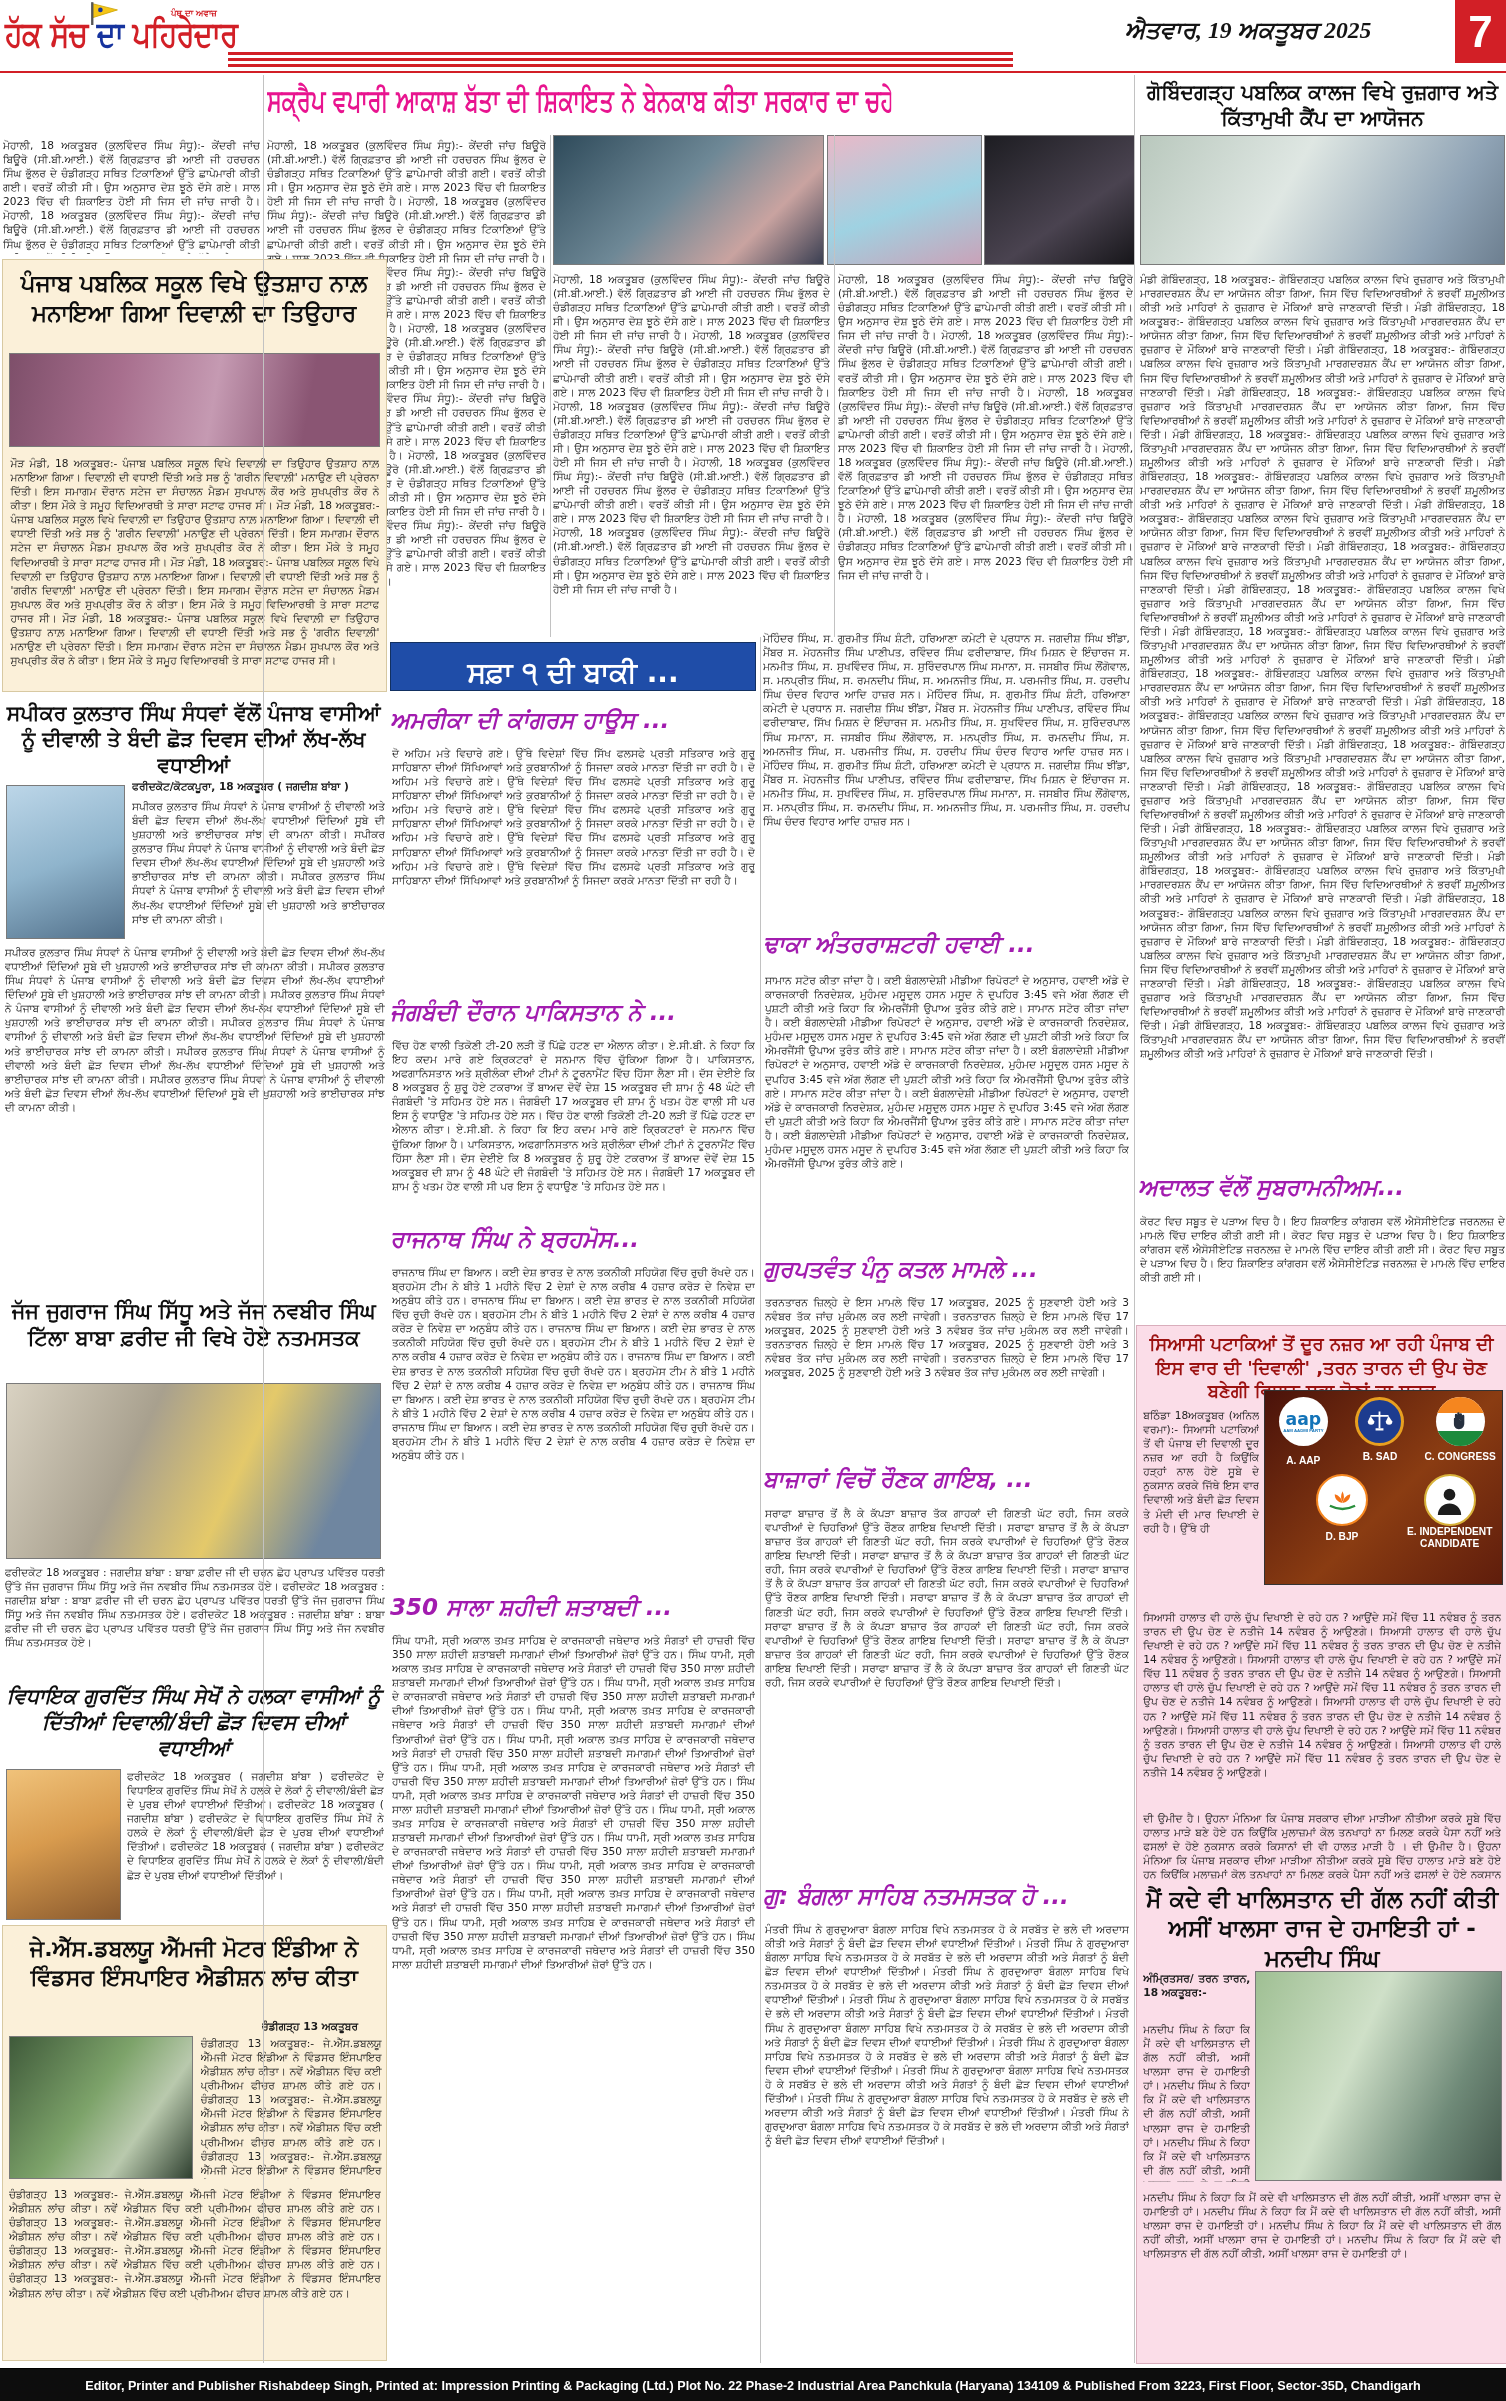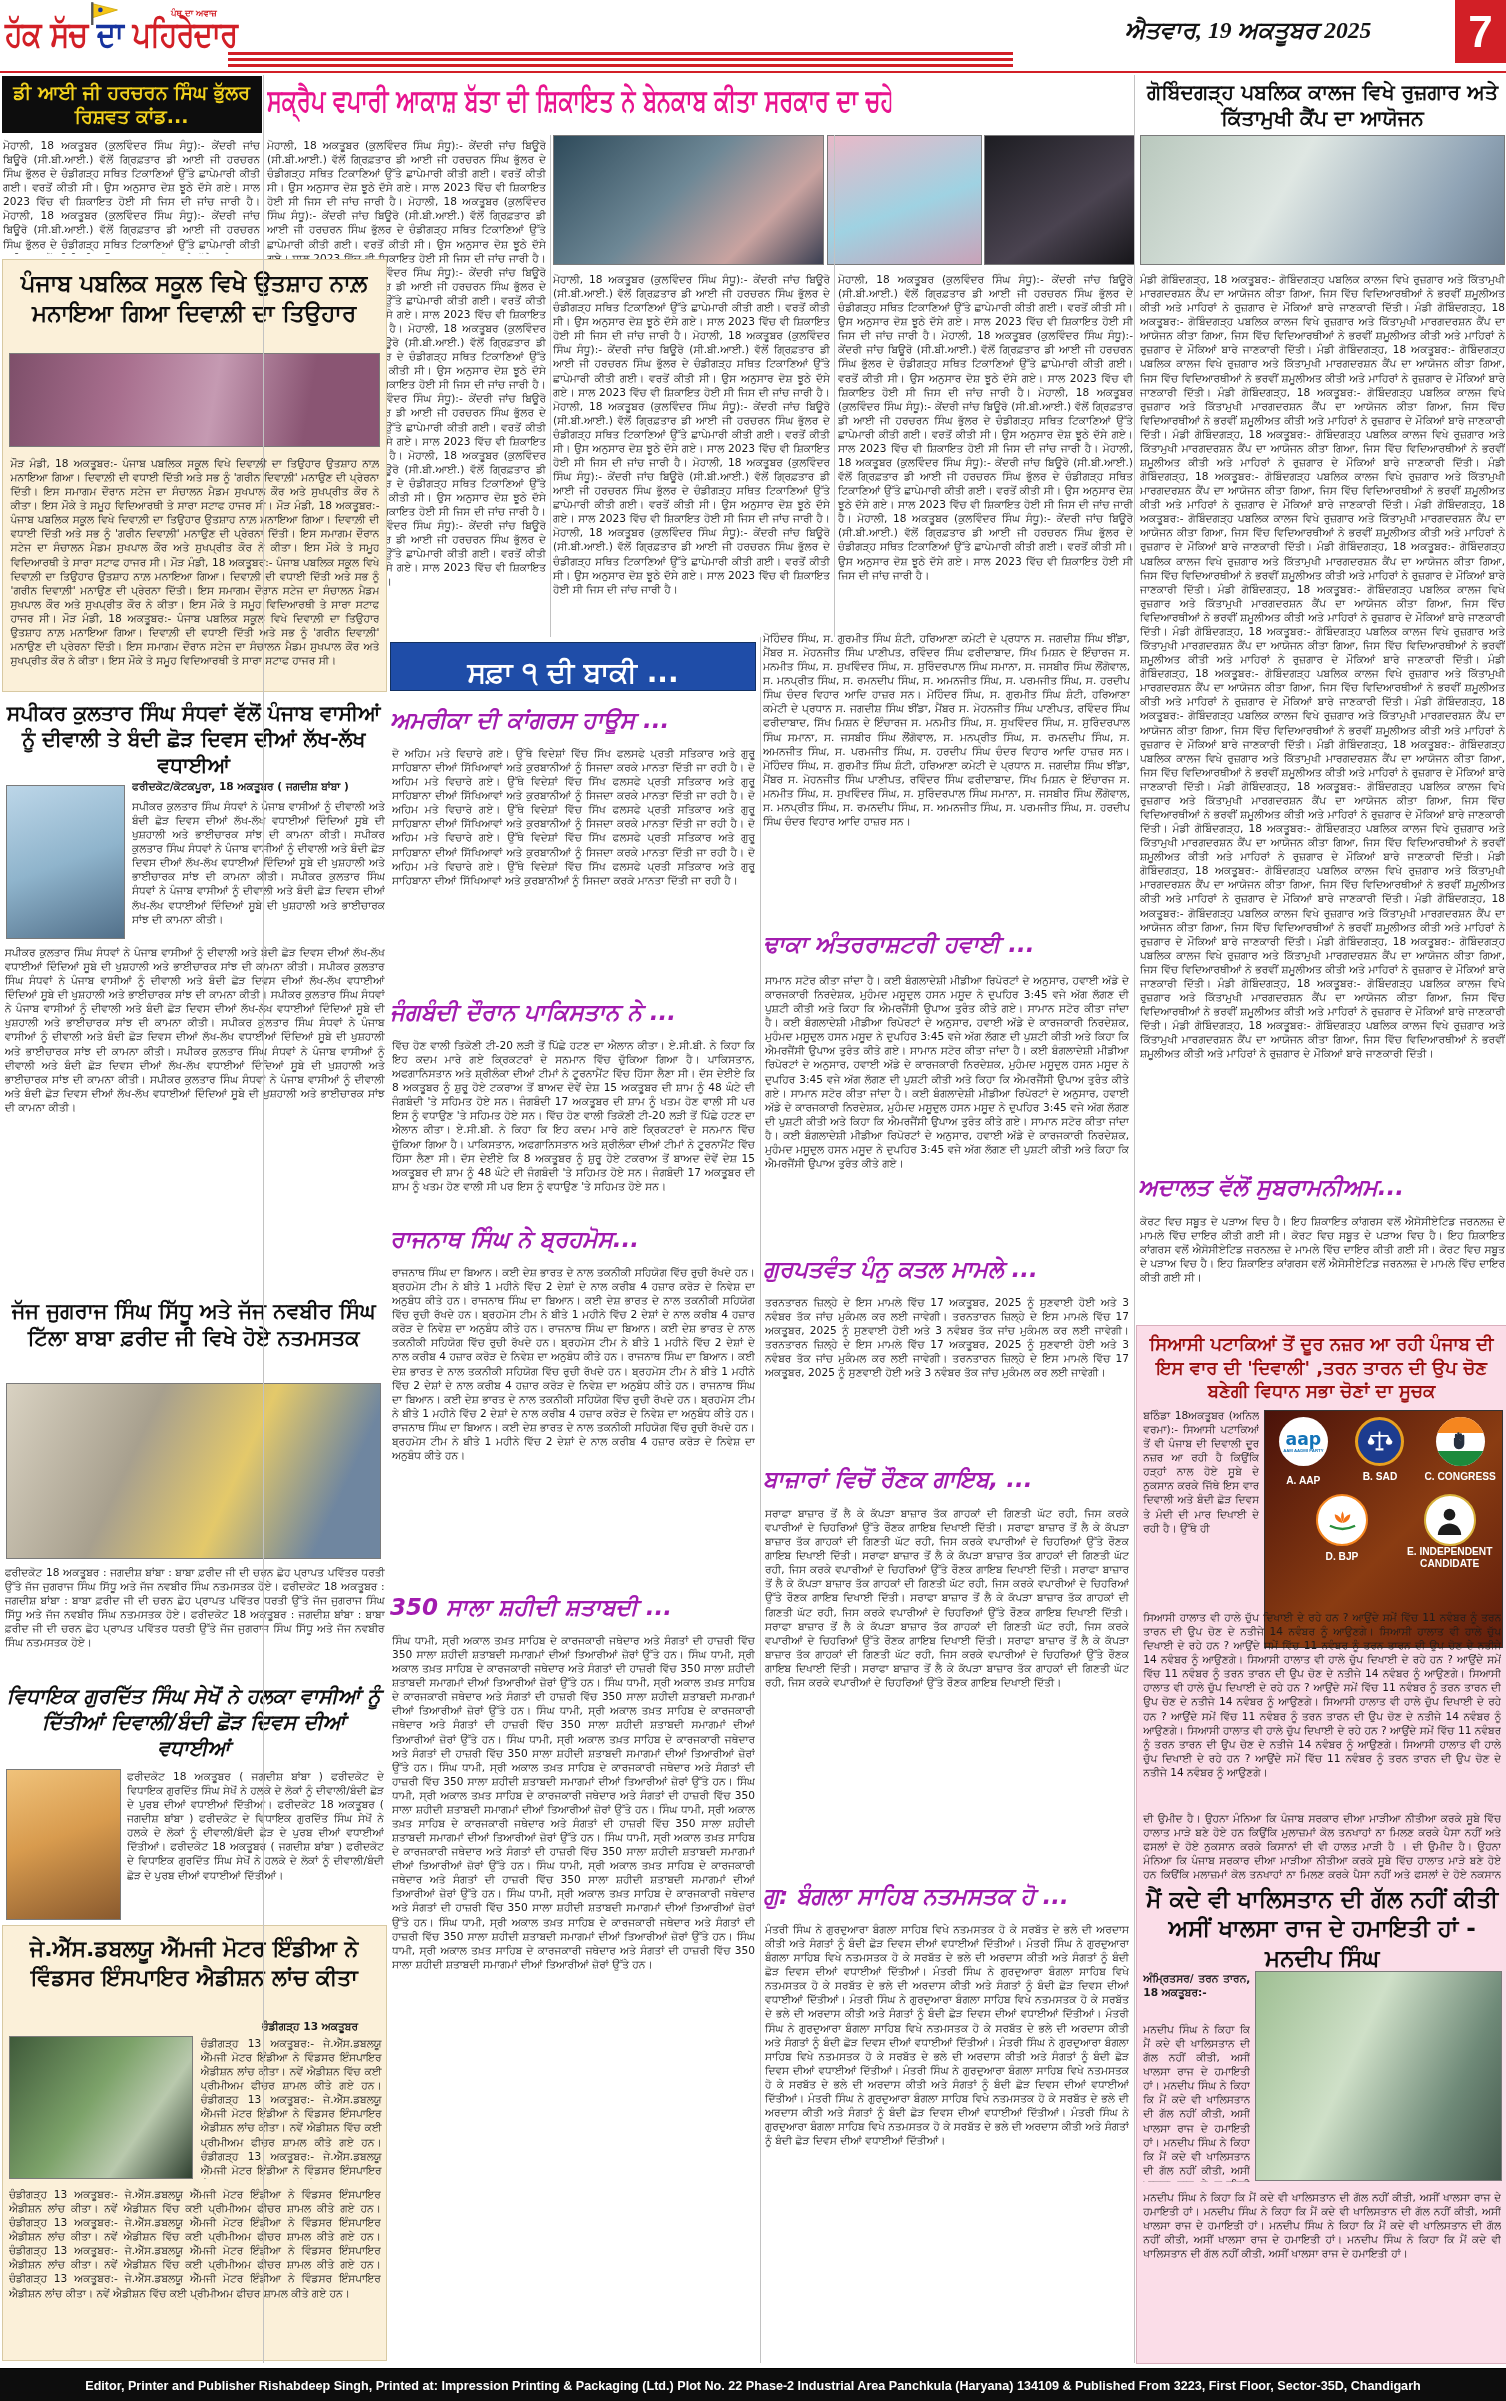--- a/index.html
+++ b/index.html
@@ -39,23 +39,20 @@
     <div class="redrule" style="left:228px;top:52px;width:785px;height:3.1px;"></div>
     <div class="redrule" style="left:228px;top:58px;width:785px;height:3.1px;"></div>
     <div class="redrule" style="left:228px;top:64px;width:785px;height:3.1px;"></div>
     <div class="abs" style="left:1083px;top:17.3px;width:330px;text-align:center;font-family:'Liberation Serif',serif;font-style:italic;font-weight:bold;font-size:23.6px;color:#141414;">ਐਤਵਾਰ, 19 ਅਕਤੂਬਰ 2025</div>
     <div class="abs" style="left:1455px;top:0;width:51px;height:63px;background:#d21f26;display:flex;align-items:center;justify-content:center;">
       <span style="color:#fff;font-size:44px;font-weight:800;font-family:'Liberation Sans',sans-serif;">7</span>
     </div>
     <div class="redrule" style="left:0;top:71px;width:1506px;height:2.4px;"></div>
   </div>
 
-  <div class="abs" style="left:1.6px;top:76px;width:260px;height:57px;background:#0d0d0d;display:flex;align-items:center;justify-content:center;">
-    <div style="color:#f2d11d;font-weight:800;font-size:19px;text-align:center;line-height:1.25;padding:0 4.7px;">ਡੀ ਆਈ ਜੀ ਹਰਚਰਨ ਸਿੰਘ ਭੁੱਲਰ ਰਿਸ਼ਵਤ ਕਾਂਡ...</div>
-  </div>
   <div class="abs" style="left:267px;top:82px;width:867px;height:49px;color:#e8148f;font-weight:800;font-size:31px;
               white-space:nowrap;overflow:hidden;transform:scaleX(0.72);transform-origin:left center;">ਸਕ੍ਰੈਪ ਵਪਾਰੀ ਆਕਾਸ਼ ਬੱਤਾ ਦੀ ਸ਼ਿਕਾਇਤ ਨੇ ਬੇਨਕਾਬ ਕੀਤਾ ਸਰਕਾਰ ਦਾ ਚਹੇਤਾ ਭ੍ਰਿਸ਼ਟ ਪੁਲਿਸ ਅਫ਼ਸਰ</div>
   <div class="abs headline" style="left:1140px;top:79px;width:365px;height:55px;font-size:20.4px;">ਗੋਬਿੰਦਗੜ੍ਹ ਪਬਲਿਕ ਕਾਲਜ ਵਿਖੇ ਰੁਜ਼ਗਾਰ ਅਤੇ ਕਿੱਤਾਮੁਖੀ ਕੈਂਪ ਦਾ ਆਯੋਜਨ</div>
 
   <div class="ph" style="left:553px;top:135px;width:271px;height:130px;background:linear-gradient(135deg,#2e4a5a,#6e8896 45%,#c9a3a0 75%,#3a3f52);"></div>
   <div class="ph" style="left:827px;top:135px;width:155px;height:130px;background:linear-gradient(160deg,#e9b9c8,#9fd2e2 55%,#caa2b8);"></div>
   <div class="ph" style="left:984px;top:135px;width:151px;height:130px;background:linear-gradient(145deg,#1d1d22,#4a4350 60%,#17161a);"></div>
   <div class="ph" style="left:1140px;top:135px;width:365px;height:130px;background:linear-gradient(120deg,#b9c8bd,#dfe7e3 40%,#8fa3b5 80%,#6d7f90);"></div>
 
   <div class="abs bodytxt" style="left:3.1px;top:138px;width:257px;height:116px;">ਮੋਹਾਲੀ, 18 ਅਕਤੂਬਰ (ਕੁਲਵਿੰਦਰ ਸਿੰਘ ਸੰਧੂ):- ਕੇਂਦਰੀ ਜਾਂਚ ਬਿਊਰੋ (ਸੀ.ਬੀ.ਆਈ.) ਵੱਲੋਂ ਗ੍ਰਿਫ਼ਤਾਰ ਡੀ ਆਈ ਜੀ ਹਰਚਰਨ ਸਿੰਘ ਭੁੱਲਰ ਦੇ ਚੰਡੀਗੜ੍ਹ ਸਥਿਤ ਟਿਕਾਣਿਆਂ ਉੱਤੇ ਛਾਪੇਮਾਰੀ ਕੀਤੀ ਗਈ। ਵਰਤੋਂ ਕੀਤੀ ਸੀ। ਉਸ ਅਨੁਸਾਰ ਦੋਸ਼ ਝੂਠੇ ਦੱਸੇ ਗਏ। ਸਾਲ 2023 ਵਿੱਚ ਵੀ ਸ਼ਿਕਾਇਤ ਹੋਈ ਸੀ ਜਿਸ ਦੀ ਜਾਂਚ ਜਾਰੀ ਹੈ। ਮੋਹਾਲੀ, 18 ਅਕਤੂਬਰ (ਕੁਲਵਿੰਦਰ ਸਿੰਘ ਸੰਧੂ):- ਕੇਂਦਰੀ ਜਾਂਚ ਬਿਊਰੋ (ਸੀ.ਬੀ.ਆਈ.) ਵੱਲੋਂ ਗ੍ਰਿਫ਼ਤਾਰ ਡੀ ਆਈ ਜੀ ਹਰਚਰਨ ਸਿੰਘ ਭੁੱਲਰ ਦੇ ਚੰਡੀਗੜ੍ਹ ਸਥਿਤ ਟਿਕਾਣਿਆਂ ਉੱਤੇ ਛਾਪੇਮਾਰੀ ਕੀਤੀ ਗਈ। ਵਰਤੋਂ ਕੀਤੀ ਸੀ। ਉਸ ਅਨੁਸਾਰ ਦੋਸ਼ ਝੂਠੇ ਦੱਸੇ ਗਏ। ਸਾਲ 2023 ਵਿੱਚ ਵੀ ਸ਼ਿਕਾਇਤ ਹੋਈ ਸੀ ਜਿਸ ਦੀ ਜਾਂਚ ਜਾਰੀ ਹੈ।</div>
@@ -125,21 +122,21 @@
 
   <div class="abs subhead" style="left:1138px;top:1174px;width:367px;">ਅਦਾਲਤ ਵੱਲੋਂ ਸੁਬਰਾਮਨੀਅਮ...</div>
   <div class="abs bodytxt" style="left:1140px;top:1214px;width:365px;height:107px;">ਕੋਰਟ ਵਿਚ ਸਬੂਤ ਦੇ ਪੜਾਅ ਵਿਚ ਹੈ। ਇਹ ਸ਼ਿਕਾਇਤ ਕਾਂਗਰਸ ਵਲੋਂ ਐਸੋਸੀਏਟਿਡ ਜਰਨਲਜ਼ ਦੇ ਮਾਮਲੇ ਵਿੱਚ ਦਾਇਰ ਕੀਤੀ ਗਈ ਸੀ। ਕੋਰਟ ਵਿਚ ਸਬੂਤ ਦੇ ਪੜਾਅ ਵਿਚ ਹੈ। ਇਹ ਸ਼ਿਕਾਇਤ ਕਾਂਗਰਸ ਵਲੋਂ ਐਸੋਸੀਏਟਿਡ ਜਰਨਲਜ਼ ਦੇ ਮਾਮਲੇ ਵਿੱਚ ਦਾਇਰ ਕੀਤੀ ਗਈ ਸੀ। ਕੋਰਟ ਵਿਚ ਸਬੂਤ ਦੇ ਪੜਾਅ ਵਿਚ ਹੈ। ਇਹ ਸ਼ਿਕਾਇਤ ਕਾਂਗਰਸ ਵਲੋਂ ਐਸੋਸੀਏਟਿਡ ਜਰਨਲਜ਼ ਦੇ ਮਾਮਲੇ ਵਿੱਚ ਦਾਇਰ ਕੀਤੀ ਗਈ ਸੀ।</div>
 
   <div class="abs" style="left:1136px;top:1325px;width:371px;height:1039px;background:#fbdde8;border:0.8px solid #d9aebc;box-sizing:border-box;">
 
     <div style="margin:6.3px 4.7px 4.7px 4.7px;color:#9b1110;font-weight:800;font-size:18px;text-align:center;line-height:1.3;">ਸਿਆਸੀ ਪਟਾਕਿਆਂ ਤੋਂ ਦੂਰ ਨਜ਼ਰ ਆ ਰਹੀ ਪੰਜਾਬ ਦੀ ਇਸ ਵਾਰ ਦੀ 'ਦਿਵਾਲੀ' ,ਤਰਨ ਤਾਰਨ ਦੀ ਉਪ ਚੋਣ ਬਣੇਗੀ ਵਿਧਾਨ ਸਭਾ ਚੋਣਾਂ ਦਾ ਸੂਚਕ</div>
 
     <div class="bodytxt" style="position:absolute;left:6.3px;top:82px;width:116px;height:195px;">ਬਠਿੰਡਾ 18ਅਕਤੂਬਰ (ਅਨਿਲ ਵਰਮਾ):- ਸਿਆਸੀ ਪਟਾਕਿਆਂ ਤੋਂ ਵੀ ਪੰਜਾਬ ਦੀ ਦਿਵਾਲੀ ਦੂਰ ਨਜ਼ਰ ਆ ਰਹੀ ਹੈ ਕਿਉਂਕਿ ਹੜ੍ਹਾਂ ਨਾਲ ਹੋਏ ਸੂਬੇ ਦੇ ਨੁਕਸਾਨ ਕਰਕੇ ਜਿੱਥੇ ਇਸ ਵਾਰ ਦਿਵਾਲੀ ਅਤੇ ਬੰਦੀ ਛੋੜ ਦਿਵਸ ਤੇ ਮੰਦੀ ਦੀ ਮਾਰ ਦਿਖਾਈ ਦੇ ਰਹੀ ਹੈ। ਉੱਥੇ ਹੀ</div>
 
-    <div class="abs" style="left:127px;top:84px;width:239px;height:238px;background:linear-gradient(135deg,#4a120a,#8a3c12 55%,#5f1d0c);border:1.6px solid #333;box-sizing:border-box;">
+    <div class="abs" style="left:127px;top:64px;width:239px;height:195px;background:linear-gradient(135deg,#4a120a,#8a3c12 55%,#5f1d0c);border:1.6px solid #333;box-sizing:border-box;">
       <div style="display:flex;justify-content:space-around;margin-top:6.3px;">
         <div style="width:72px;">
           <div class="pcircle" style="width:49px;height:49px;">
             <span style="color:#1273b8;font-weight:800;font-size:17.3px;line-height:1;">aap</span>
             <span style="color:#1273b8;font-weight:700;font-size:4.3px;text-align:center;font-family:'Liberation Sans',sans-serif;">AAM AADMI PARTY</span>
           </div>
           <div class="plabel" style="margin-top:9px;">A. AAP</div>
         </div>
         <div style="width:72px;">
           <div class="pcircle" style="width:49px;height:49px;background:#1d3c8f;border:3.1px solid #e8a020;">

